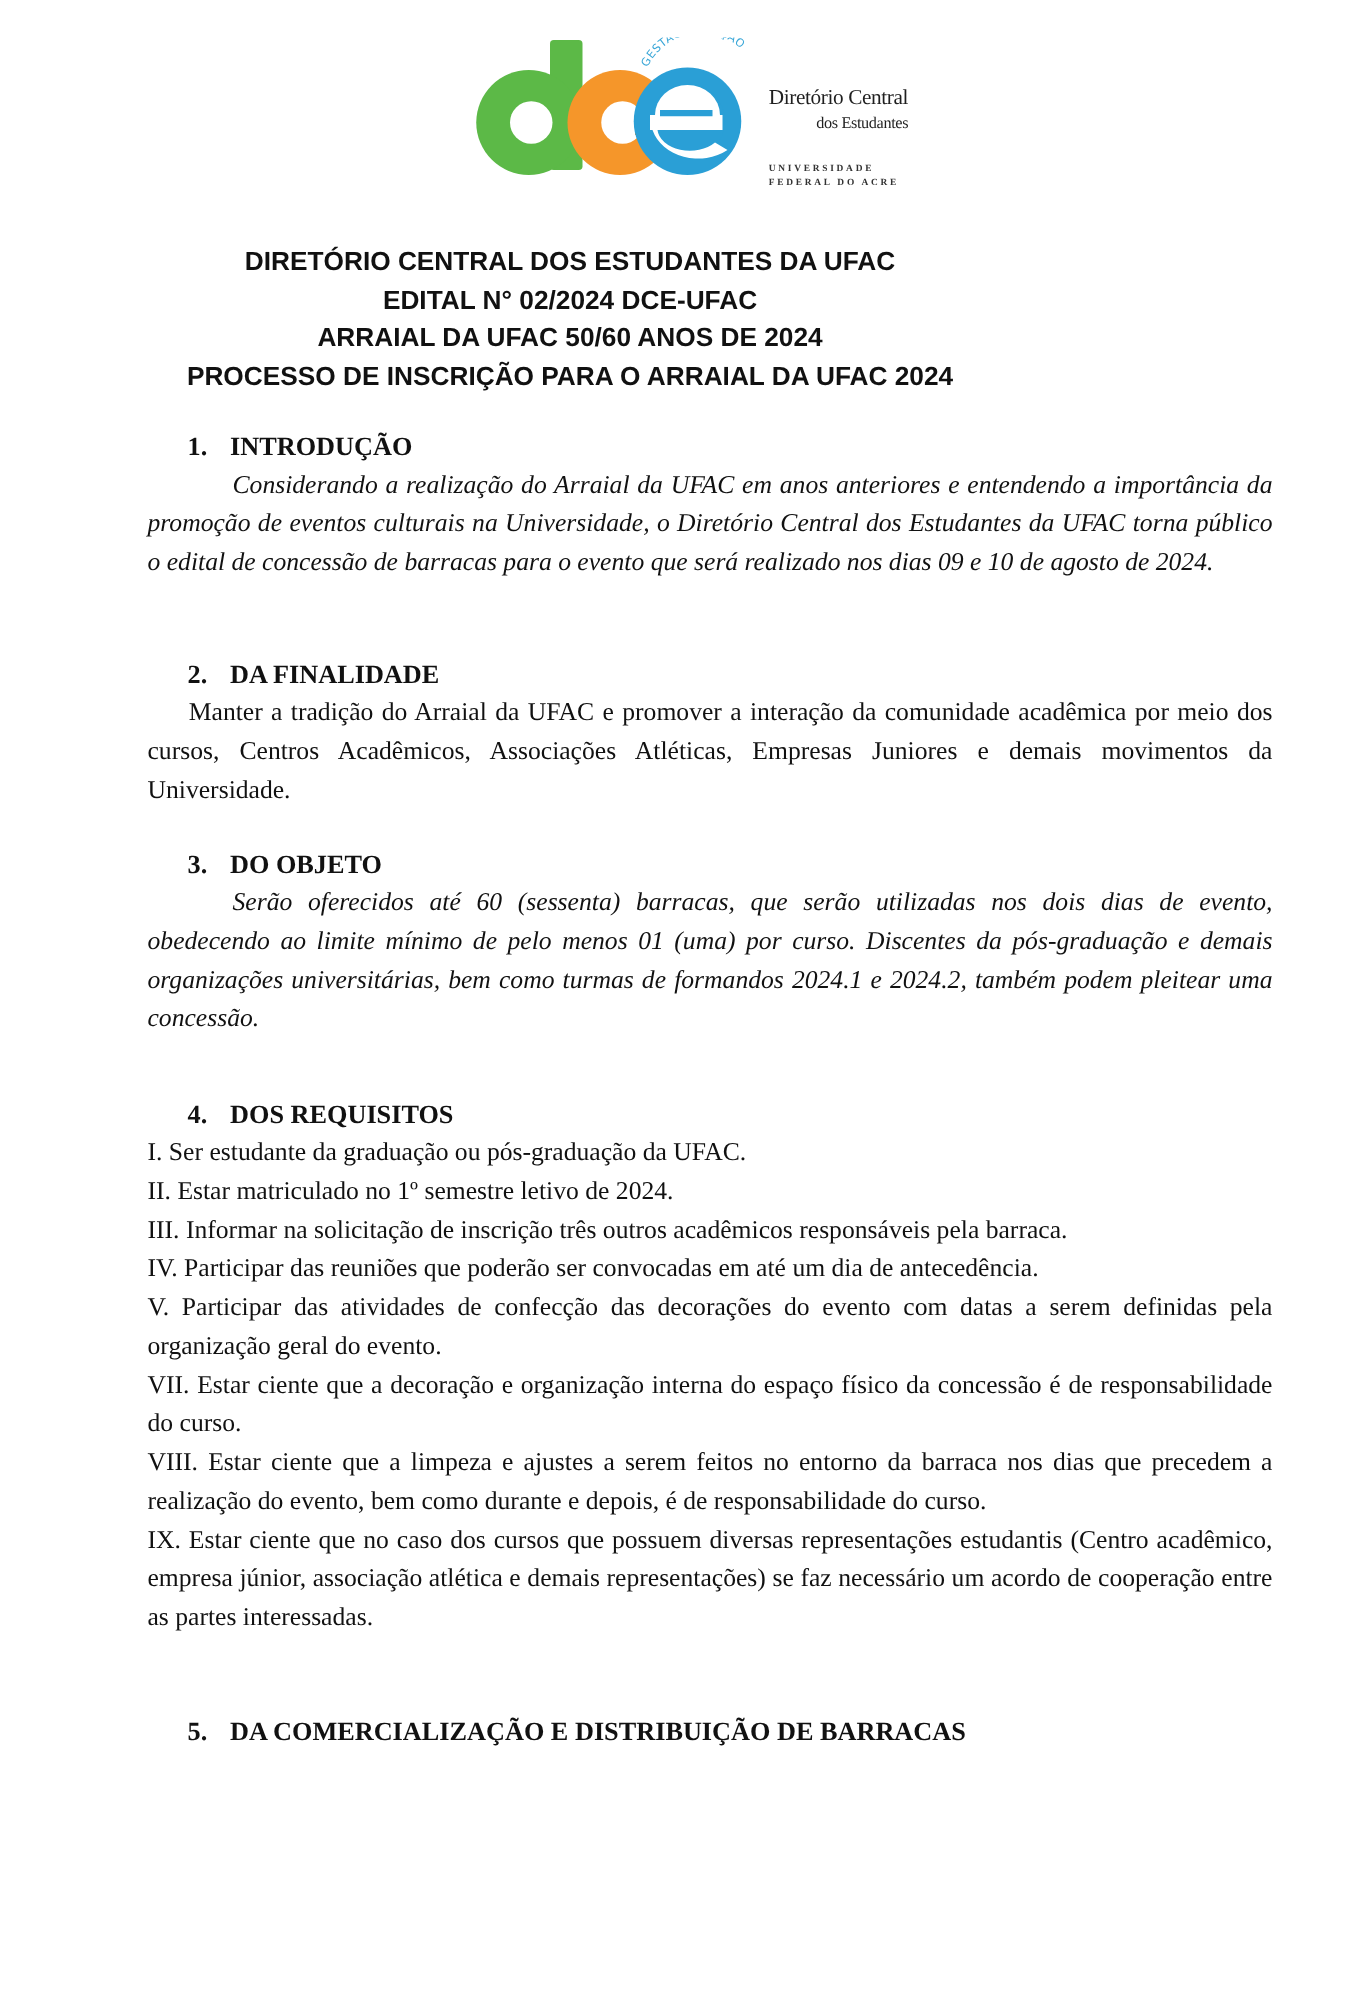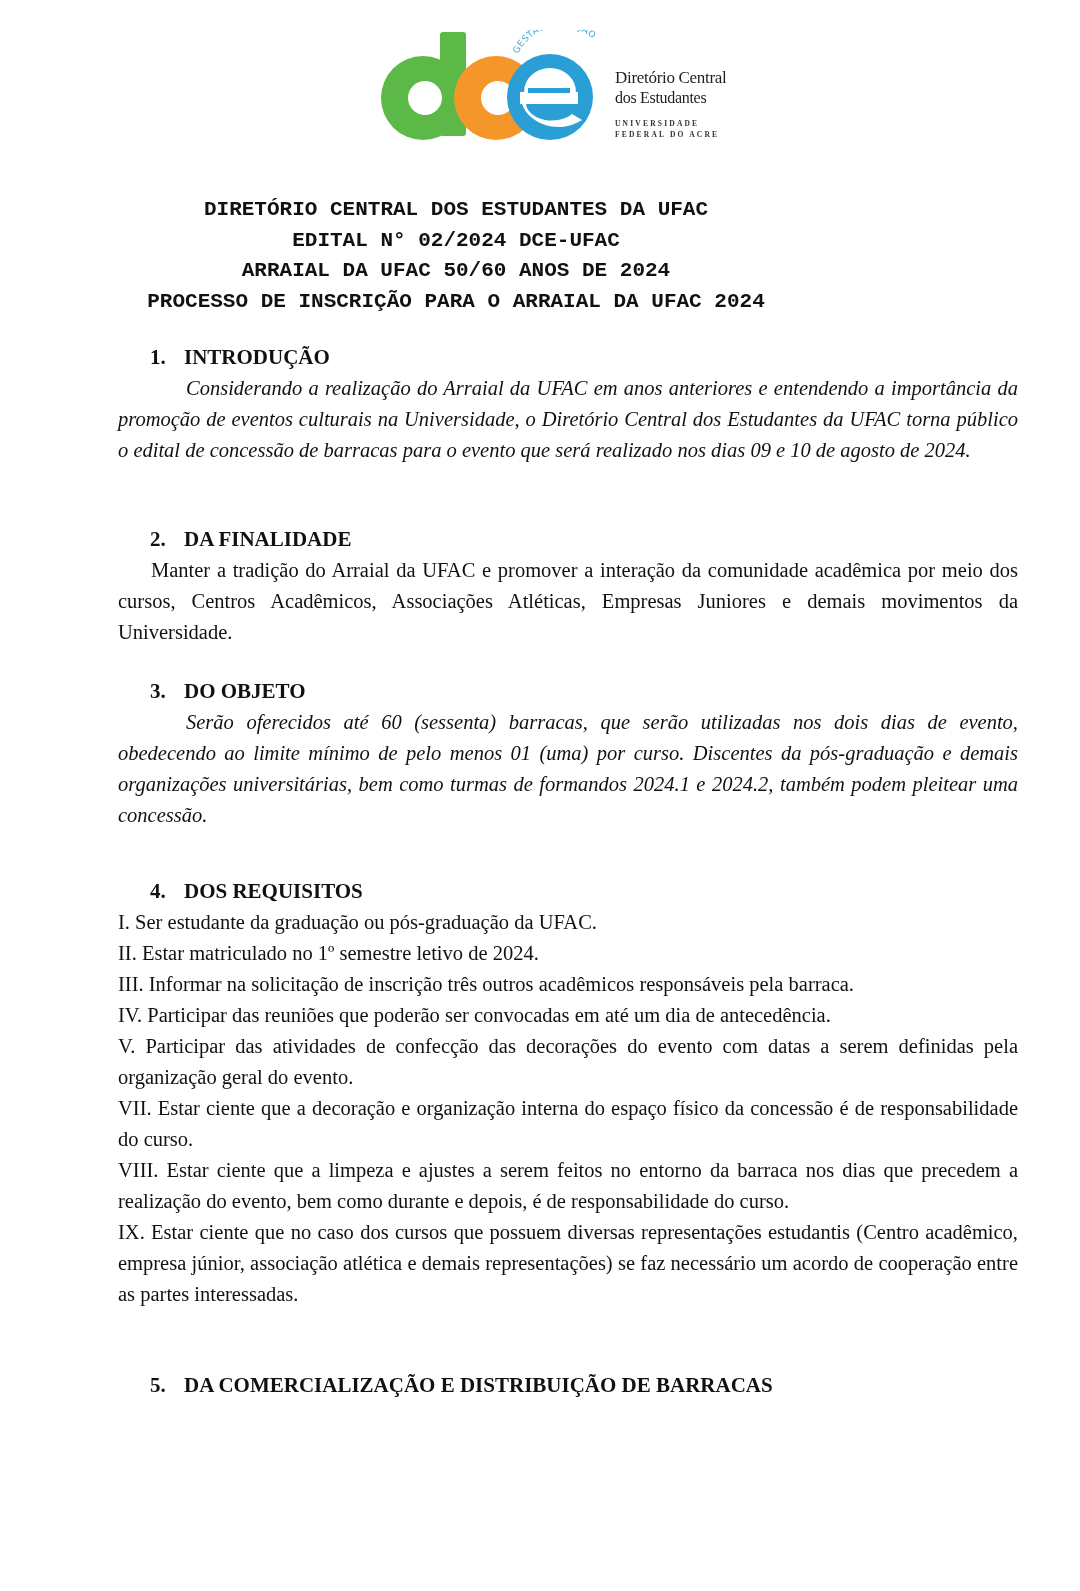--- a/index.html
+++ b/index.html
@@ -4,26 +4,26 @@
 <style>
   html, body { margin: 0; padding: 0; background: #ffffff; }
   body { width: 1080px; height: 1591px; position: relative; overflow: hidden; color: #111; }
   .page { position: absolute; left: 0; top: 0; width: 1080px; height: 1591px; background: #fff; }
 
   
   .logo { position: absolute; left: 378px; top: 30px; width: 400px; height: 115px; }
   .logo svg { position: absolute; left: 0; top: 0; }
   .logo-text { position: absolute; left: 237px; top: 38px; font-family: Liberation Serif, serif; color: #1f1f1f; }
   .logo-line1 { font-size: 17px; line-height: 20px; letter-spacing: -0.3px; }
-  .logo-line2 { font-size: 16px; line-height: 20px; letter-spacing: -0.3px; }
-  .logo-sub { font-size: 7.5px; line-height: 11px; letter-spacing: 2.2px; margin-top: 10px; color: #333; font-weight: bold; }
+  .logo-line2 { font-size: 13px; line-height: 20px; letter-spacing: -0.3px; text-align: right; }
+  .logo-sub { font-size: 7.5px; line-height: 11px; letter-spacing: 2.2px; margin-top: 21px; color: #333; font-weight: bold; }
 
   
   .titles { position: absolute; left: 0; top: 195px; width: 912px; text-align: center;
-            font-family: Liberation Mono, monospace; font-weight: bold; font-size: 21px; line-height: 30.5px; }
+            font-family: Liberation Sans, sans-serif; font-weight: bold; font-size: 21px; line-height: 30.5px; }
   .titles div { white-space: nowrap; }
 
   .doc { font-family: "Liberation Serif", serif; font-size: 20.5px; line-height: 31px; }
   .section { position: absolute; left: 118px; width: 900px; }
   .sec-head { font-weight: bold; font-size: 21px; line-height: 31px; padding-left: 32px; white-space: nowrap; }
   .sec-head .num { display: inline-block; width: 34px; }
   .para { text-align: justify; text-align-last: left; }
   .indent { text-indent: 68px; font-style: italic; }
   .indent-small { text-indent: 33px; }
   .req p { margin: 0; text-align: justify; }

